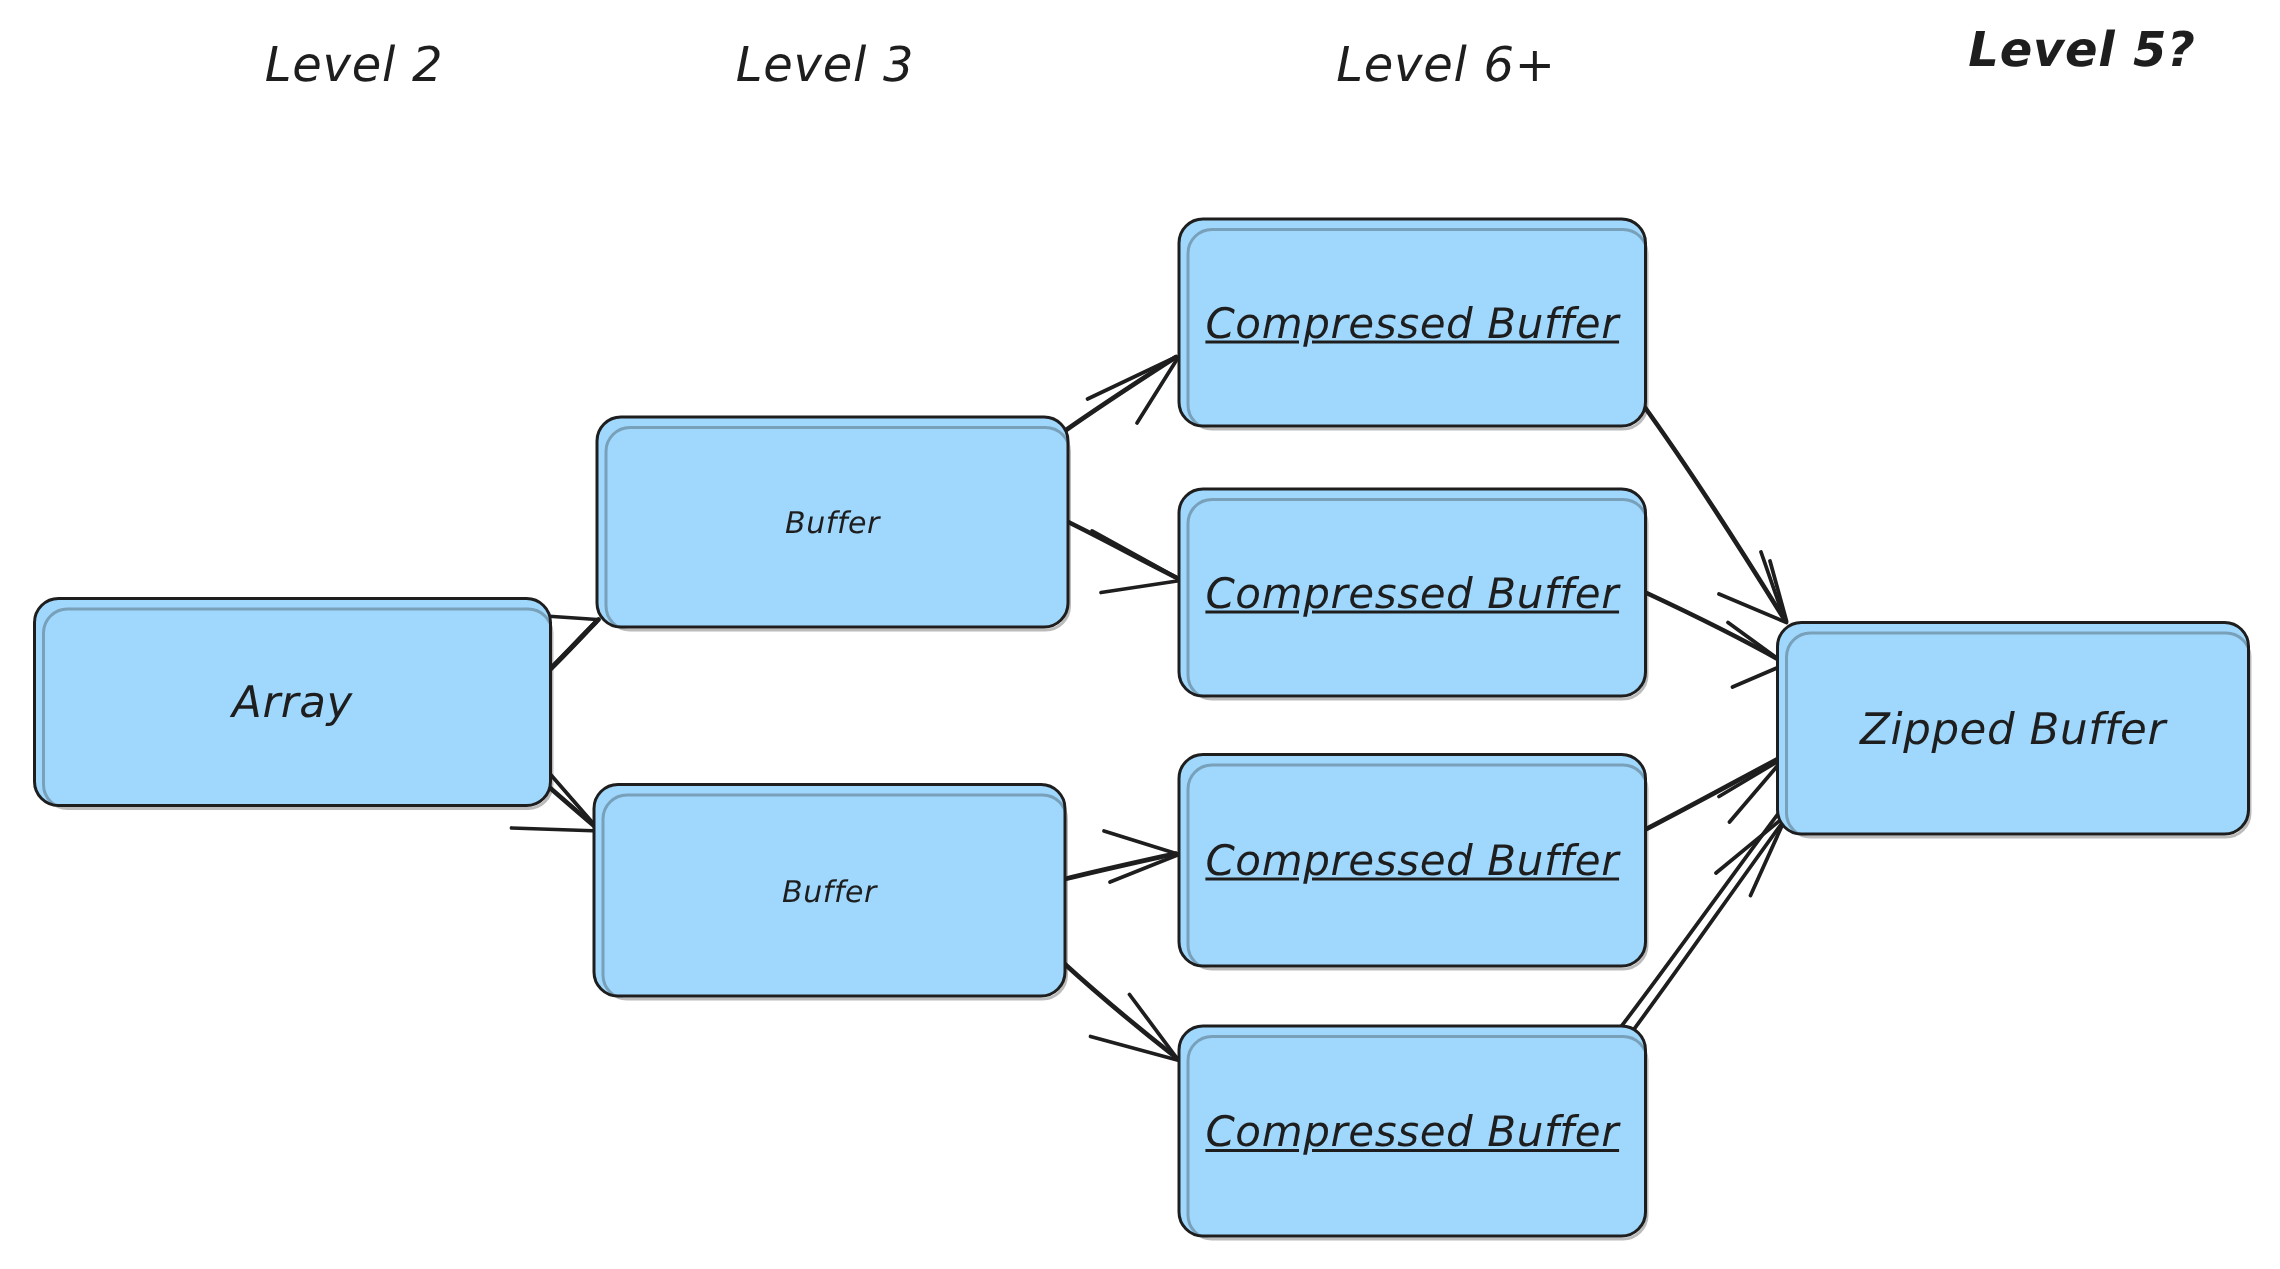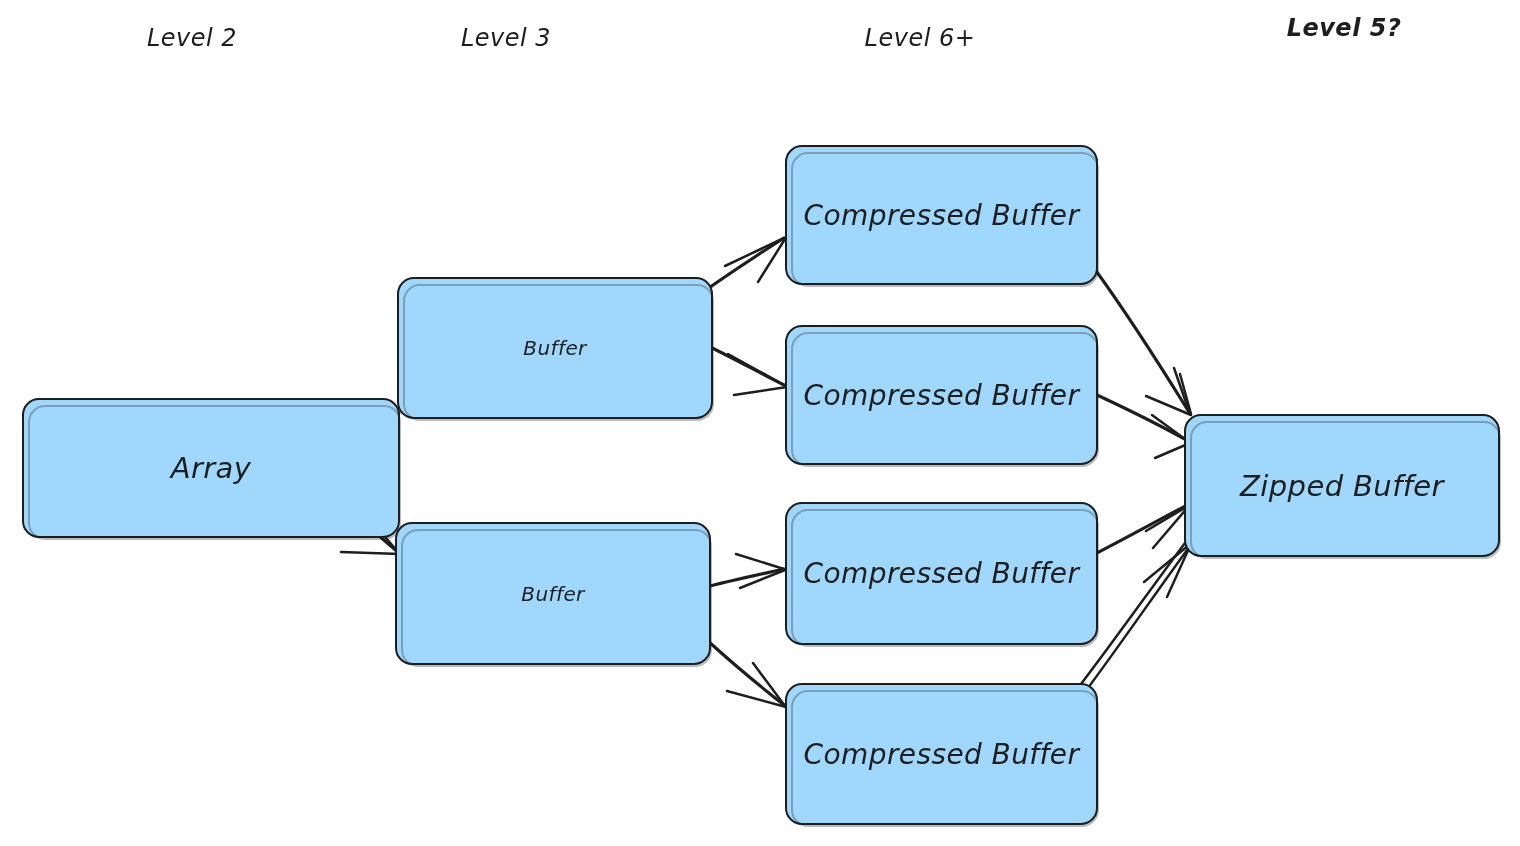--- a/index.html
+++ b/index.html
@@ -1,33 +1,33 @@
 <!DOCTYPE html>
 <html><head>
 <meta charset="utf-8">
 <style>
   html,body{margin:0;padding:0;background:#ffffff;}
   body{width:1520px;height:846px;position:relative;overflow:hidden;
        font-family:"DejaVu Sans",sans-serif;}
   #canvas{position:absolute;inset:0;width:1520px;height:846px;}
-  .col-header{position:absolute;font-size:24px;color:#1e1e1e;
+  .col-header{position:absolute;font-size:32px;color:#1e1e1e;
               letter-spacing:.5px;white-space:nowrap;transform:translateX(-50%);
-              font-style:italic;font-family:"DejaVu Sans",sans-serif;}
+              font-style:italic;font-family:"DejaVu Sans",sans-serif;margin-left:44px;}
   .node{position:absolute;box-sizing:border-box;display:flex;
         align-items:center;justify-content:center;
         background:#a0d8fd;border:2.6px solid #1e1e1e;border-radius:17px;
         color:#1e1e1e;white-space:nowrap;font-style:italic;
         letter-spacing:.4px;}
   .node::after{content:"";position:absolute;left:4px;right:-3px;top:5px;bottom:-4px;
         border:2.2px solid #1e1e1e;border-radius:17px;opacity:.30;
         pointer-events:none;}
   .node-label{position:relative;z-index:2;}
   .n-array{font-size:29px;}
   .n-buffer{font-size:20px;align-items:center;}
-  .n-cb{font-size:28px;}
+  .n-cb{font-size:28px;text-decoration:underline;}
   .n-zip{font-size:29px;margin-top:14px;}
   svg .stroke{fill:none;stroke:#1e1e1e;stroke-width:3.1;
         stroke-linecap:round;stroke-linejoin:round;}
   svg .stroke-thin{fill:none;stroke:#1e1e1e;stroke-width:2.5;
         stroke-linecap:round;stroke-linejoin:round;}
 </style>
 </head>
 <body>
 
 <svg id="canvas" viewBox="0 0 1520 846">
@@ -94,21 +94,21 @@
     <path class="stroke-thin" d="M1144 582 L 1189 545"></path>
     <path class="stroke-thin" d="M1167 597 L 1190 546"></path>
   </g>
 </svg>
 
 <div class="col-header" style="left:192px;top:24px;">Level 2</div>
 <div class="col-header" style="left:506px;top:24px;">Level 3</div>
 <div class="col-header" style="left:920px;top:24px;">Level 6+</div>
 <div class="col-header" style="left:1344px;top:14px;font-weight:bold;">Level 5?</div>
 
-<div class="node n-array" style="left:22px;top:398px;width:378px;height:140px;">
+<div class="node n-array" style="left:22px;top:398px;width:346px;height:140px;">
   <span class="node-label">Array</span>
 </div>
 
 <div class="node n-buffer" style="left:397px;top:277px;width:316px;height:142px;">
   <span class="node-label">Buffer</span>
 </div>
 
 <div class="node n-buffer" style="left:395px;top:522px;width:316px;height:143px;">
   <span class="node-label">Buffer</span>
 </div>

